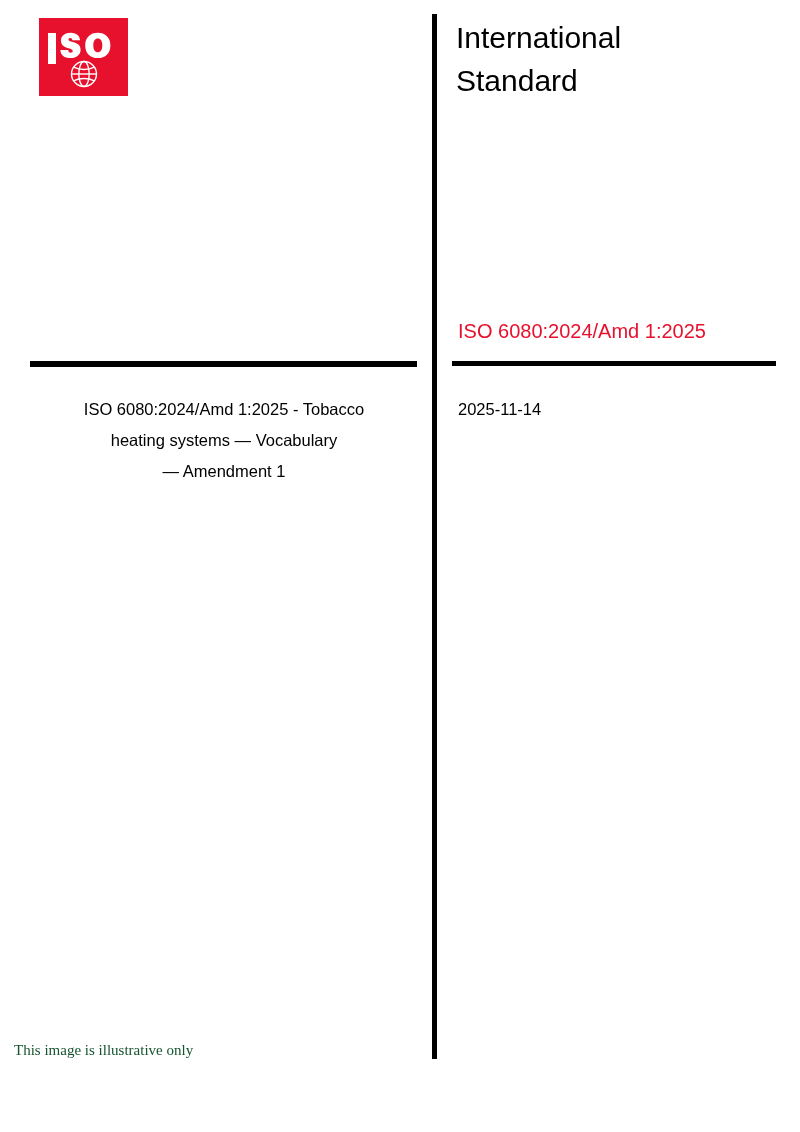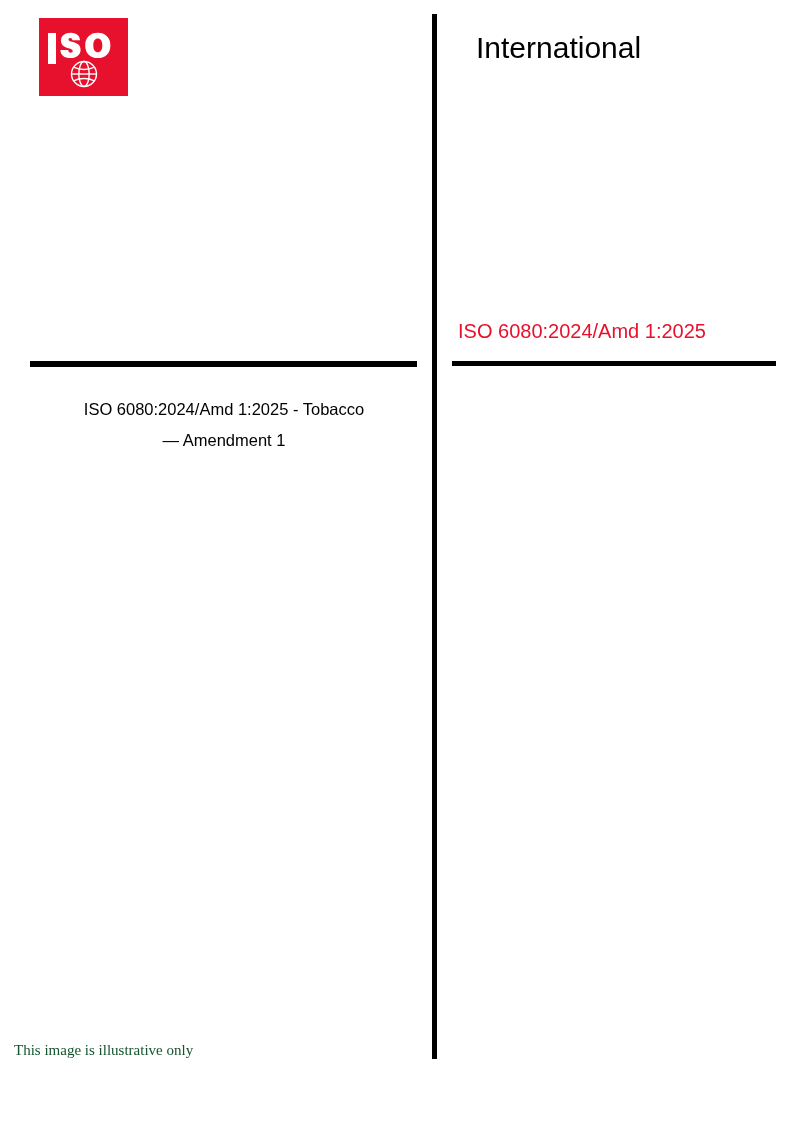--- a/index.html
+++ b/index.html
@@ -57,27 +57,26 @@
     top: 361px;
     width: 324px;
     height: 5px;
     background: #000000;
   }
 
   
   .doc-type {
     position: absolute;
     left: 456px;
-    top: 26px;
+    top: 16px;
     width: 320px;
     font-size: 30px;
     line-height: 43px;
     font-weight: 400;
     color: #000000;
-    margin-left: 20px;
   }
   .doc-type .line {
     display: block;
     white-space: nowrap;
   }
 
   .ref-number {
     position: absolute;
     left: 458px;
     top: 318px;
@@ -150,25 +149,28 @@
   </svg>
 </div>
 
 <div class="v-rule"></div>
 
 <div class="h-rule-left"></div>
 <div class="h-rule-right"></div>
 
 <div class="doc-type">
   <span class="line">International</span>
+  <span class="line">Standard</span>
 </div>
 
 <div class="ref-number">ISO 6080:2024/Amd 1:2025</div>
 
 <div class="doc-title">
   <span class="line">ISO 6080:2024/Amd 1:2025 - Tobacco</span>
+  <span class="line">heating systems — Vocabulary</span>
   <span class="line">— Amendment 1</span>
 </div>
 
 <div class="edition">
+  <span class="line">2025-11-14</span>
 </div>
 
 <div class="footnote">This image is illustrative only</div>
 
 </body></html>

